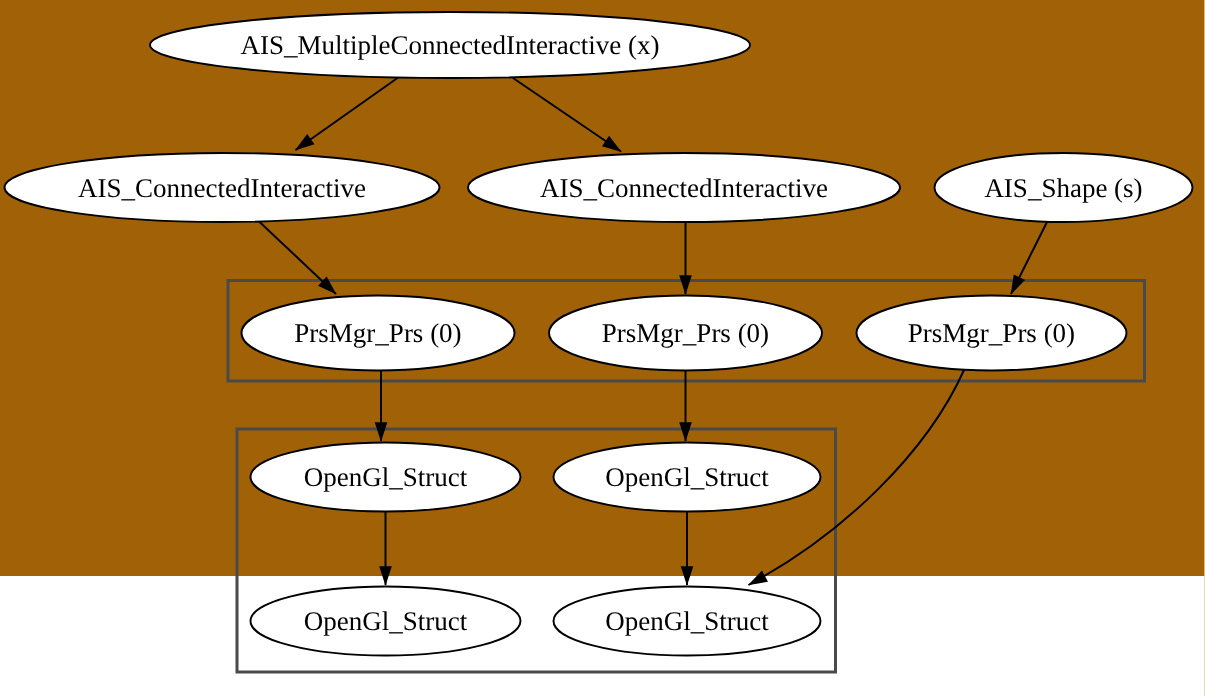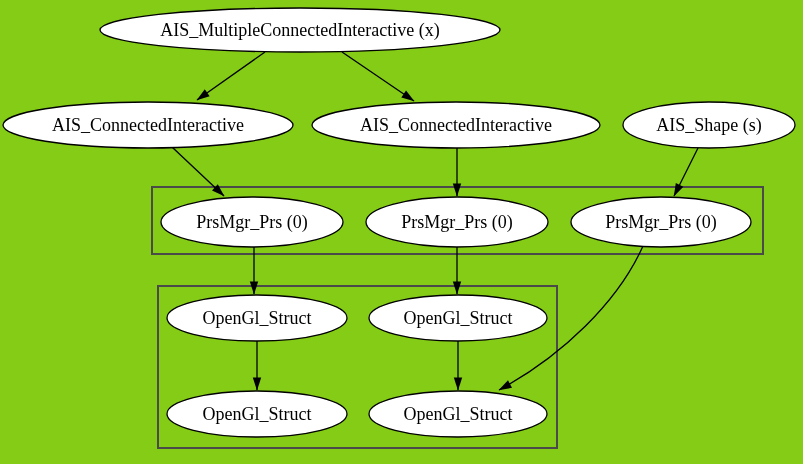--- a/index.html
+++ b/index.html
@@ -6,22 +6,22 @@
     margin: 0;
     padding: 0;
     background: #ffffff;
     width: 803px;
     height: 464px;
     overflow: hidden;
   }
   .canvas {
     position: relative;
     width: 803px;
-    height: 464px;
-    background: #84cc16;
+    height: 384px;
+    background: #a16207;
   }
   svg {
     display: block;
   }
   .node-ellipse {
     fill: #ffffff;
     stroke: #000000;
     stroke-width: 1.3;
   }
   .node-label {

